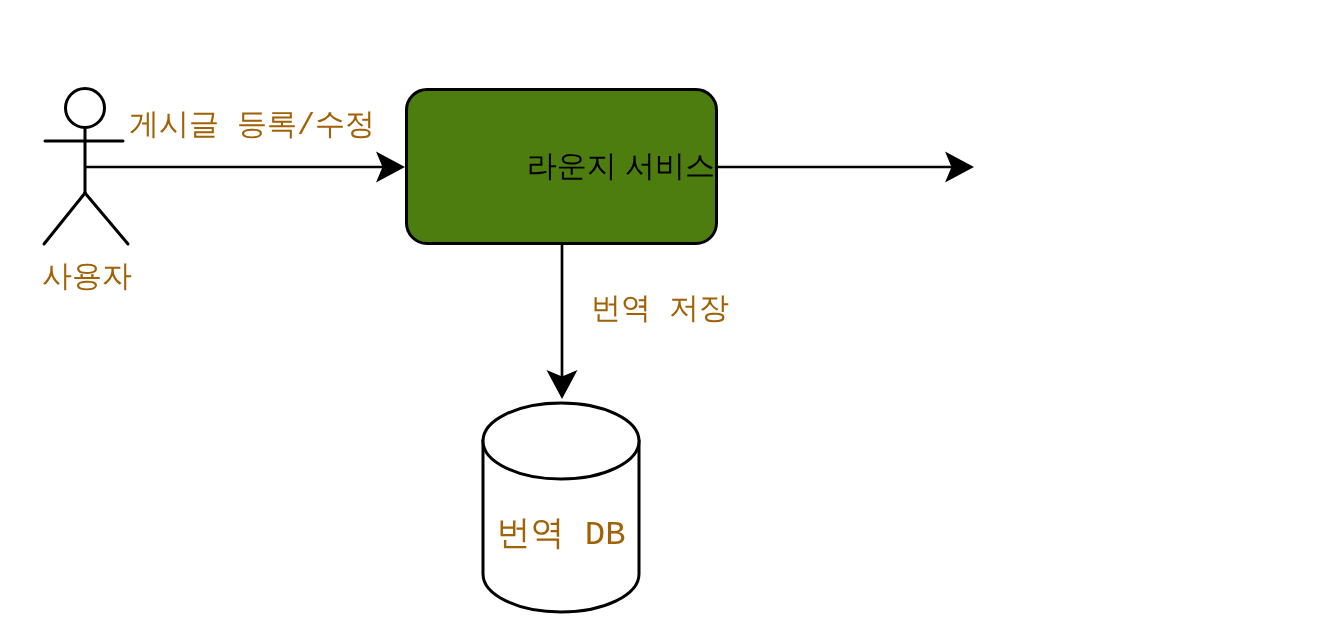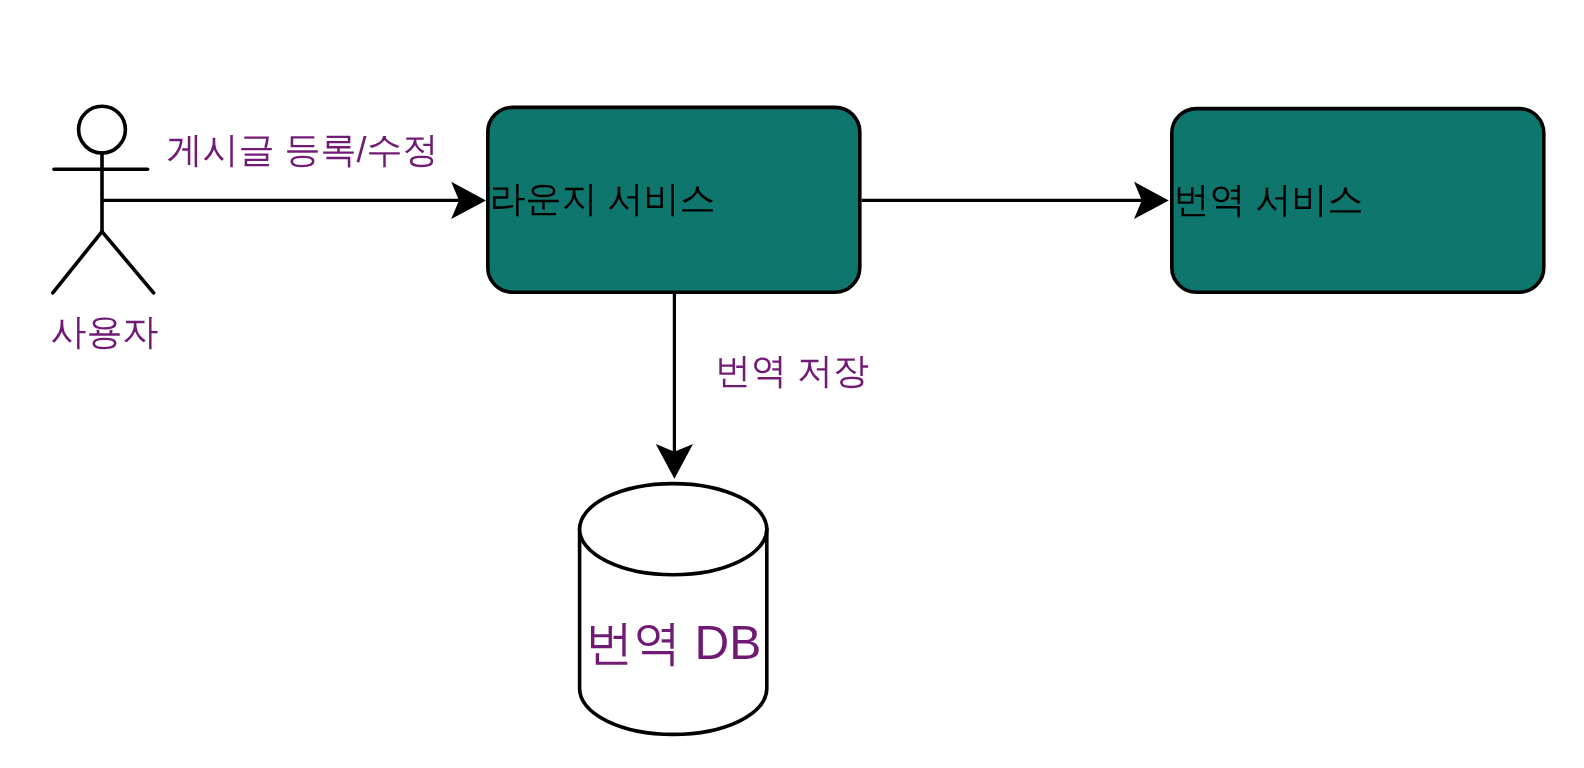--- a/index.html
+++ b/index.html
@@ -19,58 +19,59 @@
   .shapes-svg {
     position: absolute;
     left: 0;
     top: 0;
     width: 1320px;
     height: 640px;
   }
   .node-box {
     position: absolute;
     box-sizing: border-box;
-    background: #0f766e;
+    background: #4d7c0f;
     border: 3px solid #000000;
     border-radius: 22px;
     display: flex;
     align-items: center;
-    justify-content: flex-start;
+    justify-content: flex-end;
   }
   .node-box.lounge {
     left: 405px;
     top: 88px;
     width: 313px;
     height: 157px;
   }
   .node-box.translation {
     left: 975px;
     top: 89px;
     width: 313px;
     height: 156px;
   }
   .diagram-label {
     position: absolute;
     transform: translate(-50%, -50%);
     white-space: nowrap;
     font-size: 30px;
     font-weight: 500;
     line-height: 1.15;
-    color: #701a75;
+    color: #a16207;
+    font-family: Liberation Mono, monospace;
   }
   .node-text {
     font-size: 30px;
     font-weight: 500;
     white-space: nowrap;
   }
   .actor-label   { left: 87px;   top: 278px; text-align: right; }
   .edge1-label   { left: 252px;  top: 126px; }
   .edge2-label   { left: 836px;  top: 131px; }
   .edge3-label   { left: 660px;  top: 310px; }
-  .db-label      { left: 561px;  top: 536px; font-size: 40px; }
+  .db-label      { left: 561px;  top: 536px; font-size: 34px; }
 </style>
 </head>
 <body>
 
 <div class="canvas">
 
   <svg class="shapes-svg" viewBox="0 0 1320 640">
 
     <g stroke="#000000" stroke-width="3" fill="none" stroke-linecap="round">
       <circle cx="85" cy="108" r="19.5" fill="#ffffff"></circle>
@@ -98,23 +99,20 @@
     <g stroke="#000000" stroke-width="3" fill="#ffffff">
       <path d="M 483 441 L 483 574 A 78 38 0 0 0 639 574 L 639 441 Z"></path>
       <ellipse cx="561" cy="441" rx="78" ry="38"></ellipse>
     </g>
   </svg>
 
   <div class="node-box lounge">
     <span class="node-text">라운지 서비스</span>
   </div>
 
-  <div class="node-box translation">
-    <span class="node-text">번역 서비스</span>
-  </div>
 
   <div class="diagram-label actor-label">사용자</div>
 
   <div class="diagram-label edge1-label">게시글 등록/수정</div>
 
 
   <div class="diagram-label edge3-label">번역 저장</div>
 
   <div class="diagram-label db-label">번역 DB</div>
 

